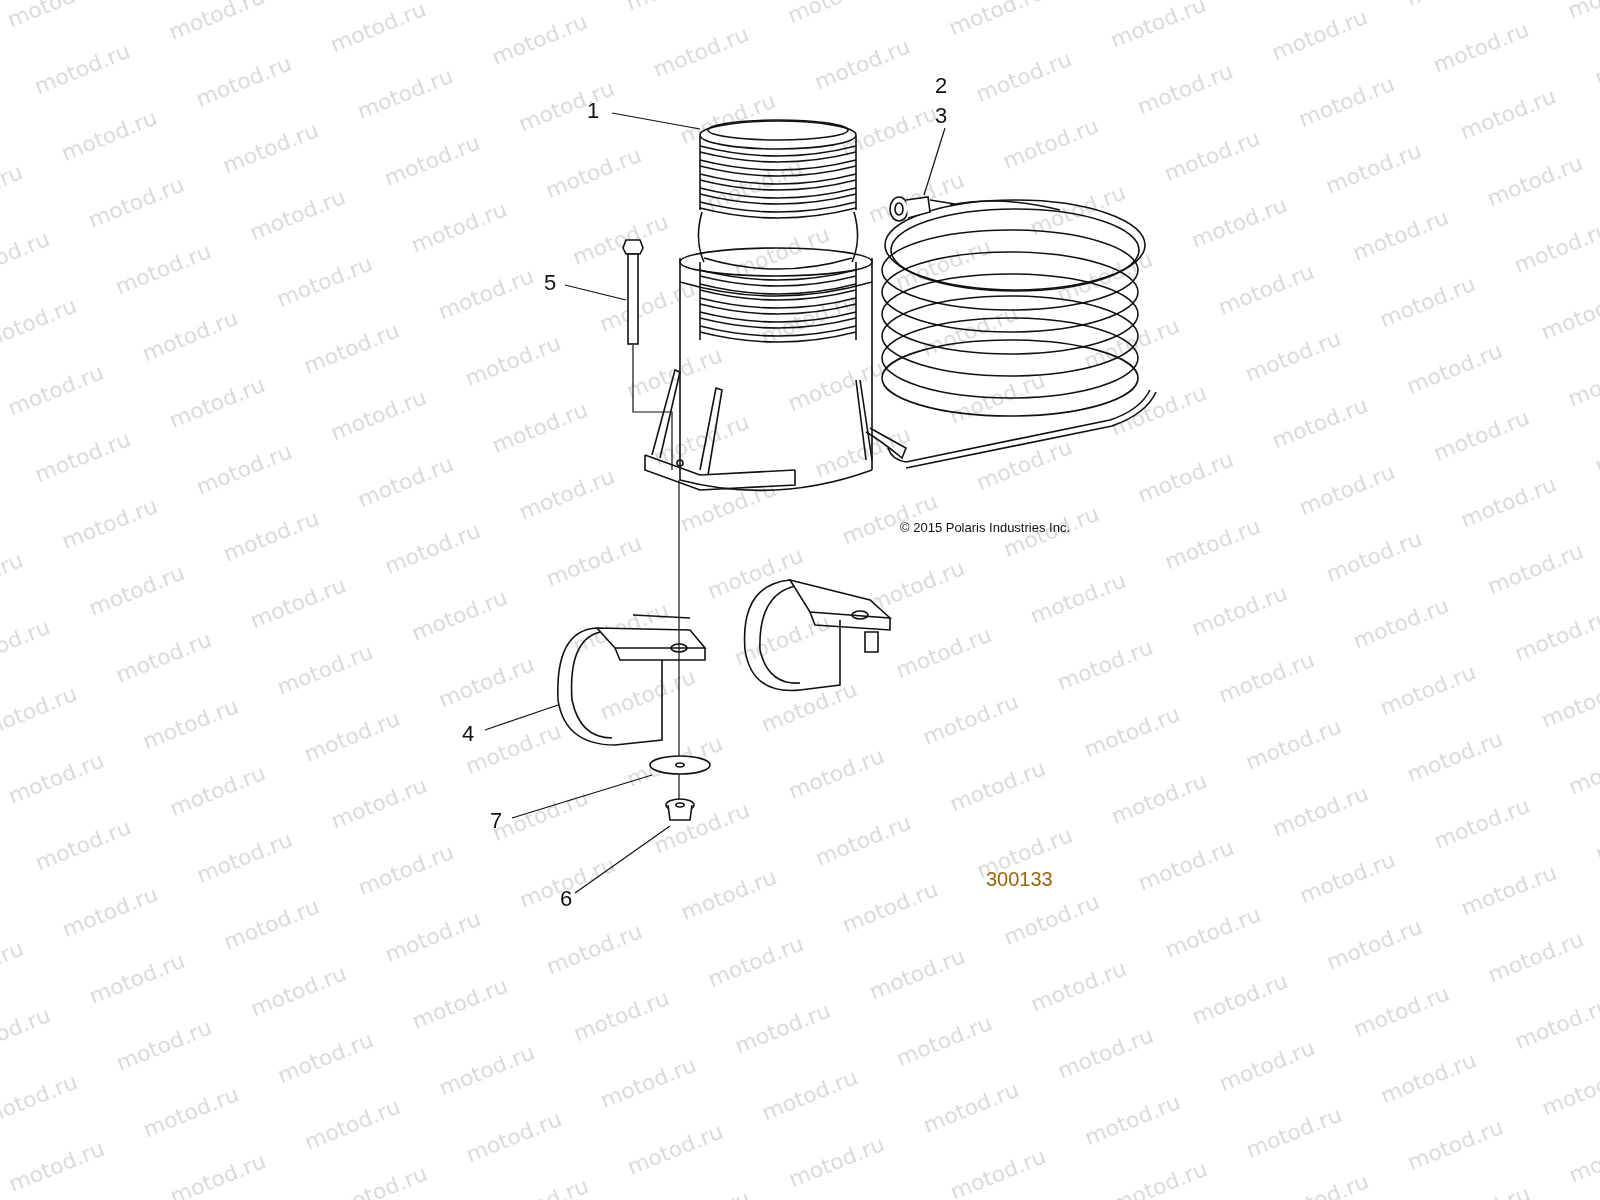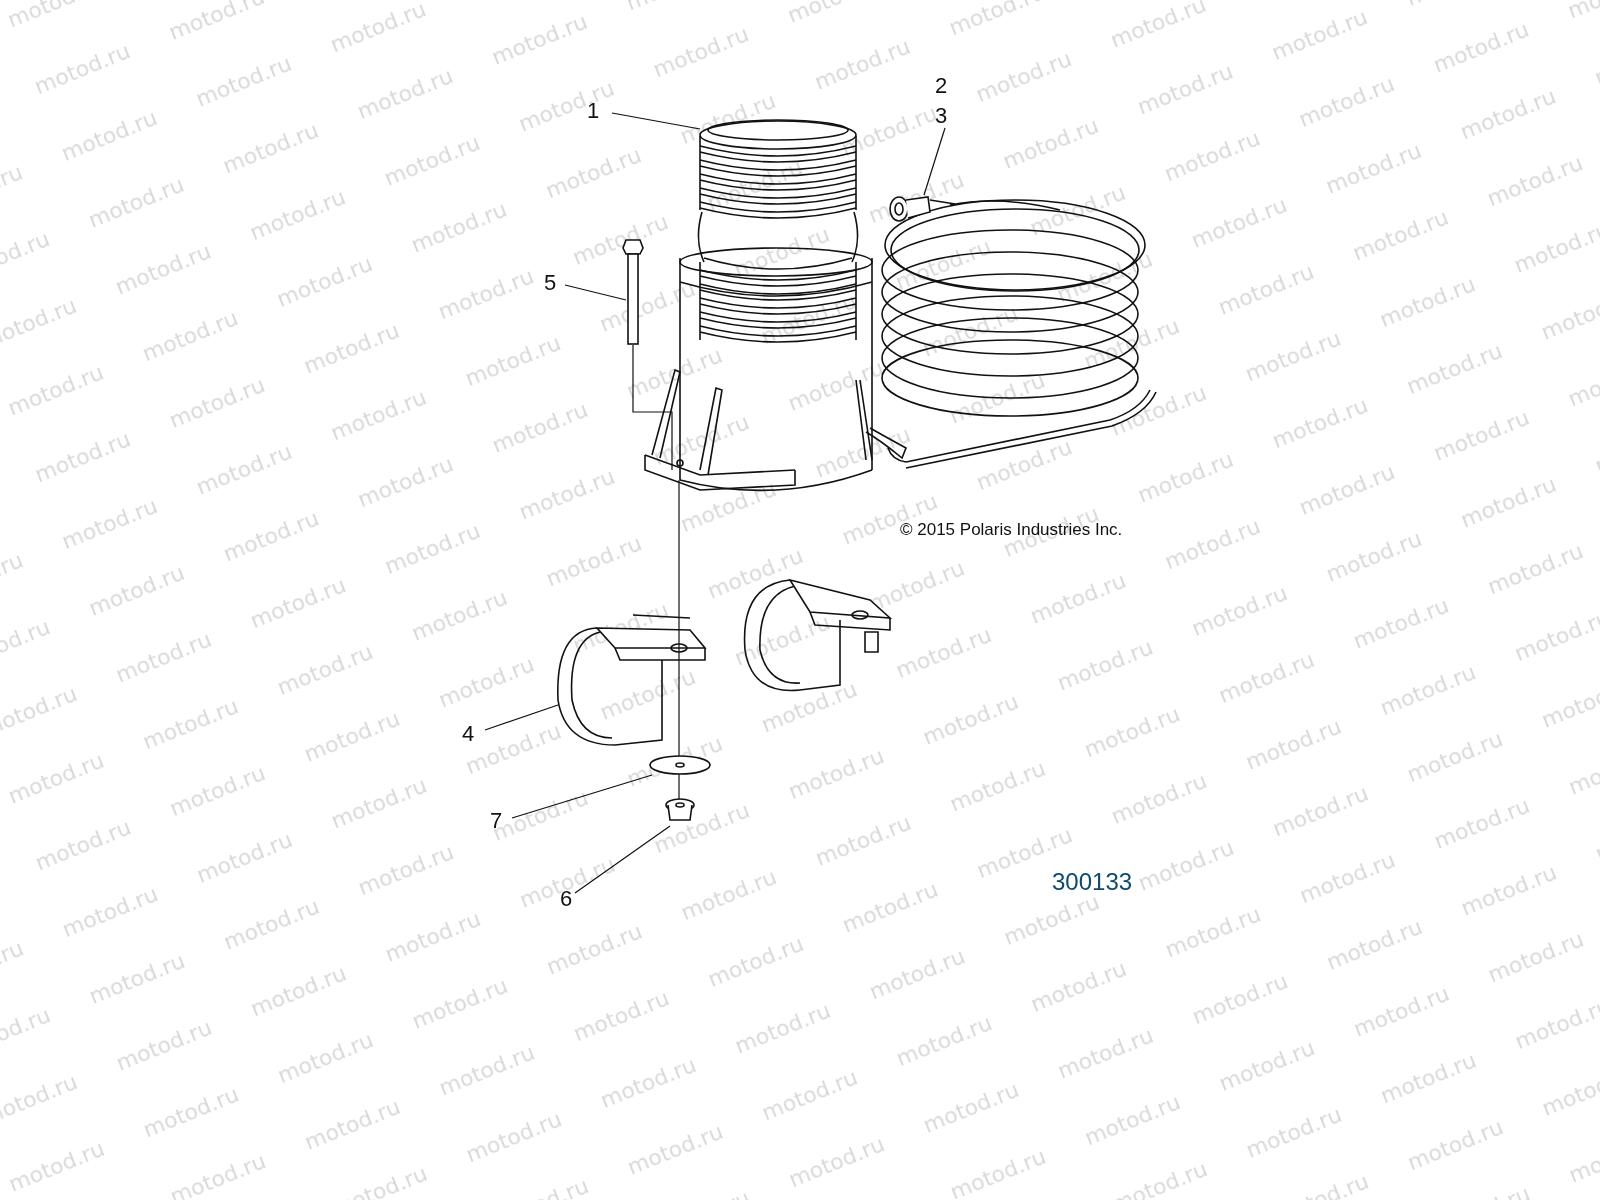--- a/index.html
+++ b/index.html
@@ -1,22 +1,22 @@
 <!DOCTYPE html>
 <html><head>
 <meta charset="utf-8">
 <style>
   html, body { margin: 0; padding: 0; background: #ffffff; }
   body { width: 1600px; height: 1200px; position: relative; overflow: hidden;
          font-family: "Liberation Sans", sans-serif; }
   #watermark { position: absolute; left: 0; top: 0; width: 1600px; height: 1200px; pointer-events: none; }
   #diagram { position: absolute; left: 0; top: 0; width: 1600px; height: 1200px; }
   .callout { position: absolute; font-size: 22px; color: #111; line-height: 1; }
-  .copyright { position: absolute; left: 900px; top: 520px; font-size: 17px; color: #111; }
-  .drawing-id { position: absolute; left: 1052px; top: 868px; font-size: 24px; color: #0c4a6e; }
+  .copyright { position: absolute; left: 900px; top: 520px; font-size: 13px; color: #111; }
+  .drawing-id { position: absolute; left: 986px; top: 868px; font-size: 20px; color: #a16207; }
 </style>
 </head>
 <body>
 
 <svg id="watermark" xmlns="http://www.w3.org/2000/svg" width="1600" height="1200">
   <defs>
     <pattern id="wm" width="145" height="72" patternUnits="userSpaceOnUse" patternTransform="rotate(-22)">
       <text x="0" y="30" font-family="DejaVu Sans, sans-serif" font-size="22" fill="#d9d9d9">motod.ru</text>
     </pattern>
   </defs>

